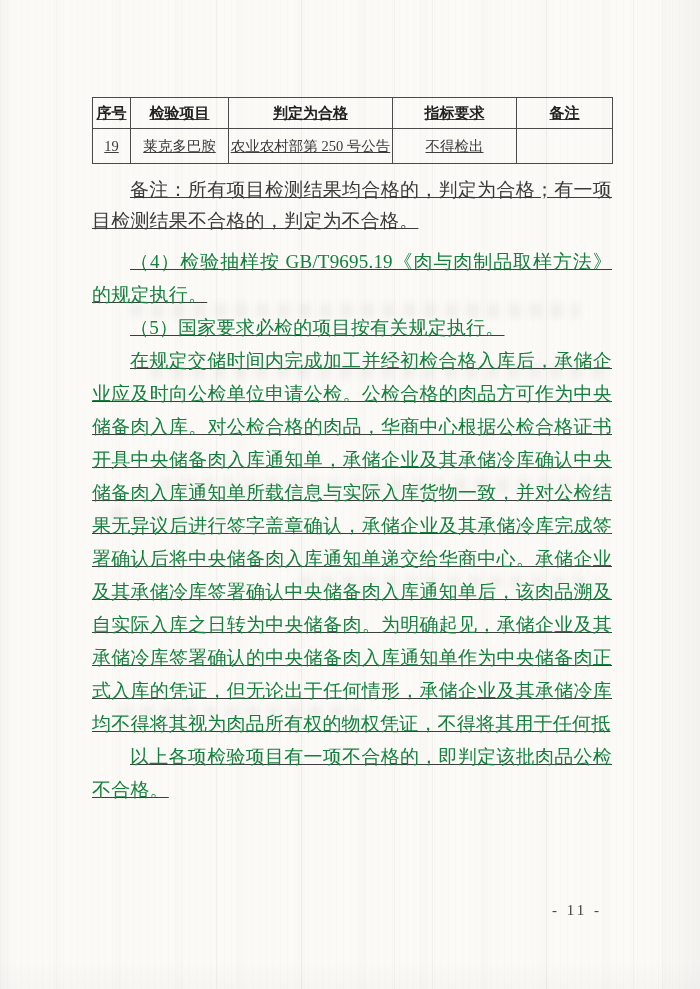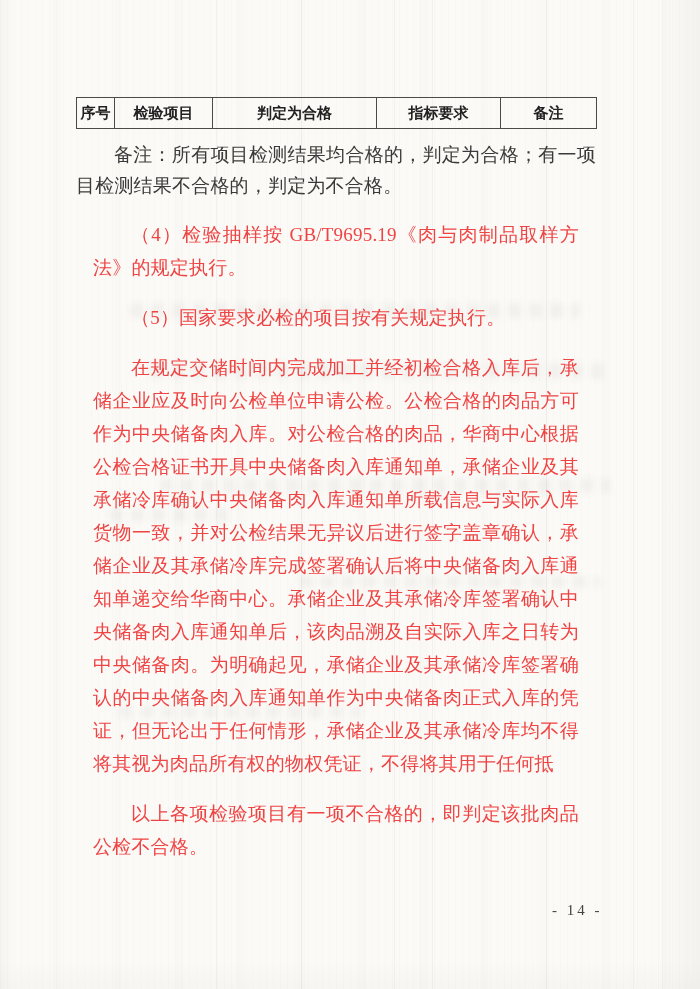--- a/index.html
+++ b/index.html
@@ -22,21 +22,21 @@
       linear-gradient(270deg, rgba(0,0,0,0.030) 0, rgba(0,0,0,0) 40px),
       linear-gradient(0deg, rgba(0,0,0,0.020) 0, rgba(0,0,0,0) 30px);
   }
   .scan-line{position:absolute;top:0;bottom:0;width:1px;background:rgba(70,70,70,0.05);pointer-events:none;}
   
   .smudge{
     position:absolute;pointer-events:none;
     background:repeating-linear-gradient(90deg, rgba(110,110,110,0.30) 0 13px, rgba(110,110,110,0) 13px 21px);
     filter:blur(3px);opacity:.22;border-radius:4px;
   }
-  .content{position:absolute;left:76px;top:97px;width:520px;}
+  .content{position:absolute;left:92px;top:97px;width:520px;text-decoration:underline;}
   table.spec{
     width:520px;border-collapse:collapse;table-layout:fixed;
     font-family:"Liberation Serif","DejaVu Serif",serif;
   }
   table.spec th,table.spec td{
     border:1.6px solid #4a4a4a;
     text-align:center;vertical-align:middle;
     padding:0;overflow:hidden;white-space:nowrap;
   }
   table.spec th{
@@ -50,23 +50,23 @@
   .col-req{width:124px;}
   .col-remark{width:96px;}
   .note{
     margin-top:10px;
     font-size:19px;line-height:31px;
     text-align:justify;text-indent:2em;
     color:#3a3a3a;letter-spacing:0.2px;
   }
   .body-text{margin-top:9px;}
   .body-text p{
-    margin:17px;font-size:19px;line-height:33px;
+    margin:0;font-size:19px;line-height:33px;
     text-align:justify;text-indent:2em;
-    letter-spacing:0.2px;color:#ef4444;
+    letter-spacing:0.2px;color:#15803d;
   }
   .page-number{
     position:absolute;left:552px;top:902px;
     font-size:15px;letter-spacing:3px;color:#444;
     font-family:"Liberation Serif","DejaVu Serif",serif;
   }
 </style>
 </head>
 <body>
 
@@ -104,30 +104,37 @@
           <th>检验项目</th>
           <th>判定为合格</th>
           <th>指标要求</th>
           <th>备注</th>
         </tr>
       </thead>
       <tbody>
 
 
 
+          <tr>
+            <td>19</td>
+            <td>莱克多巴胺</td>
+            <td>农业农村部第 250 号公告</td>
+            <td>不得检出</td>
+            <td></td>
+          </tr>
 
         </tbody>
     </table>
 
     <div class="note">备注：所有项目检测结果均合格的，判定为合格；有一项目检测结果不合格的，判定为不合格。</div>
 
     <div class="body-text">
       <p>（4）检验抽样按 GB/T9695.19《肉与肉制品取样方法》的规定执行。</p>
       <p>（5）国家要求必检的项目按有关规定执行。</p>
       <p>在规定交储时间内完成加工并经初检合格入库后，承储企业应及时向公检单位申请公检。公检合格的肉品方可作为中央储备肉入库。对公检合格的肉品，华商中心根据公检合格证书开具中央储备肉入库通知单，承储企业及其承储冷库确认中央储备肉入库通知单所载信息与实际入库货物一致，并对公检结果无异议后进行签字盖章确认，承储企业及其承储冷库完成签署确认后将中央储备肉入库通知单递交给华商中心。承储企业及其承储冷库签署确认中央储备肉入库通知单后，该肉品溯及自实际入库之日转为中央储备肉。为明确起见，承储企业及其承储冷库签署确认的中央储备肉入库通知单作为中央储备肉正式入库的凭证，但无论出于任何情形，承储企业及其承储冷库均不得将其视为肉品所有权的物权凭证，不得将其用于任何抵</p>
       <p>以上各项检验项目有一项不合格的，即判定该批肉品公检不合格。</p>
     </div>
 
   </div>
 
-  <div class="page-number">- 14 -</div>
+  <div class="page-number">- 11 -</div>
 
 </div>
 
 </body></html>

